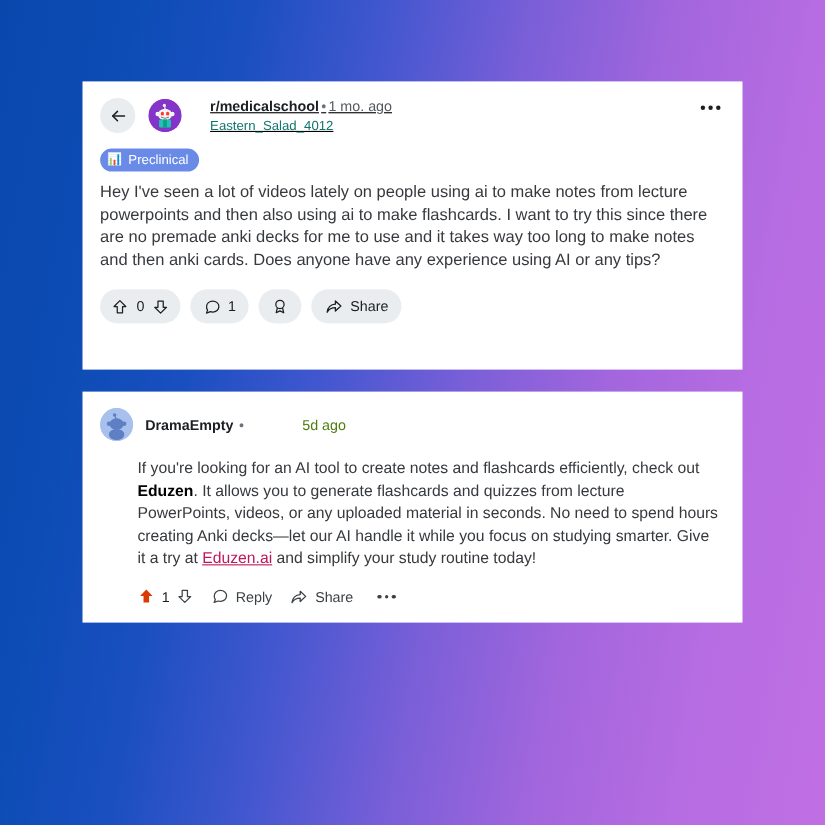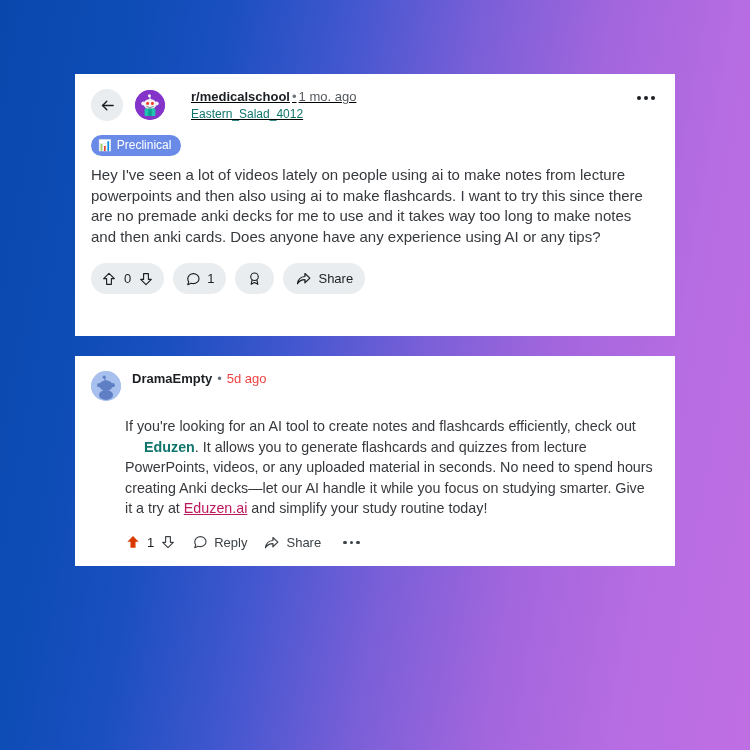--- a/index.html
+++ b/index.html
@@ -137,47 +137,47 @@
     font-size: 13px;
     color: #1b1f23;
   }
   .pill.vote { padding: 0 10px; gap: 7px; }
   .pill.icon-only { padding: 0 11px; }
   .pill .num { font-size: 13px; color: #1b1f23; }
 
   
   .cmt-header {
     display: flex;
-    align-items: flex-start;
+    align-items: center;
     padding: 15px 16px 0 16px;
   }
   .cmt-avatar {
     width: 30px; height: 30px;
     border-radius: 50%;
     background: #a8c0ee;
     flex: 0 0 auto;
     position: relative;
     overflow: hidden;
   }
   .cmt-name {
     font-size: 13px;
     font-weight: 700;
     color: #1b1f23;
     margin-left: 11px;
   }
   .cmt-dot { color: #6a737c; margin: 0 5px; font-size: 13px; }
-  .cmt-age { font-size: 13px; color: #ef4444; }
+  .cmt-age { font-size: 13px; color: #4d7c0f; margin-left: 48px; }
 
   .cmt-body {
     padding: 15px 22px 0 50px;
     font-size: 14.3px;
     line-height: 20.6px;
     color: #36393d;
   }
-  .cmt-body b { font-weight: 700; color: #0f766e; margin-left: 19px; }
+  .cmt-body b { font-weight: 700; color: #000000; }
   .cmt-body a {
     color: #be185d;
     text-decoration: underline;
   }
 
   .cmt-actions {
     display: flex;
     align-items: center;
     gap: 16px;
     padding: 15px 16px 0 50px;

